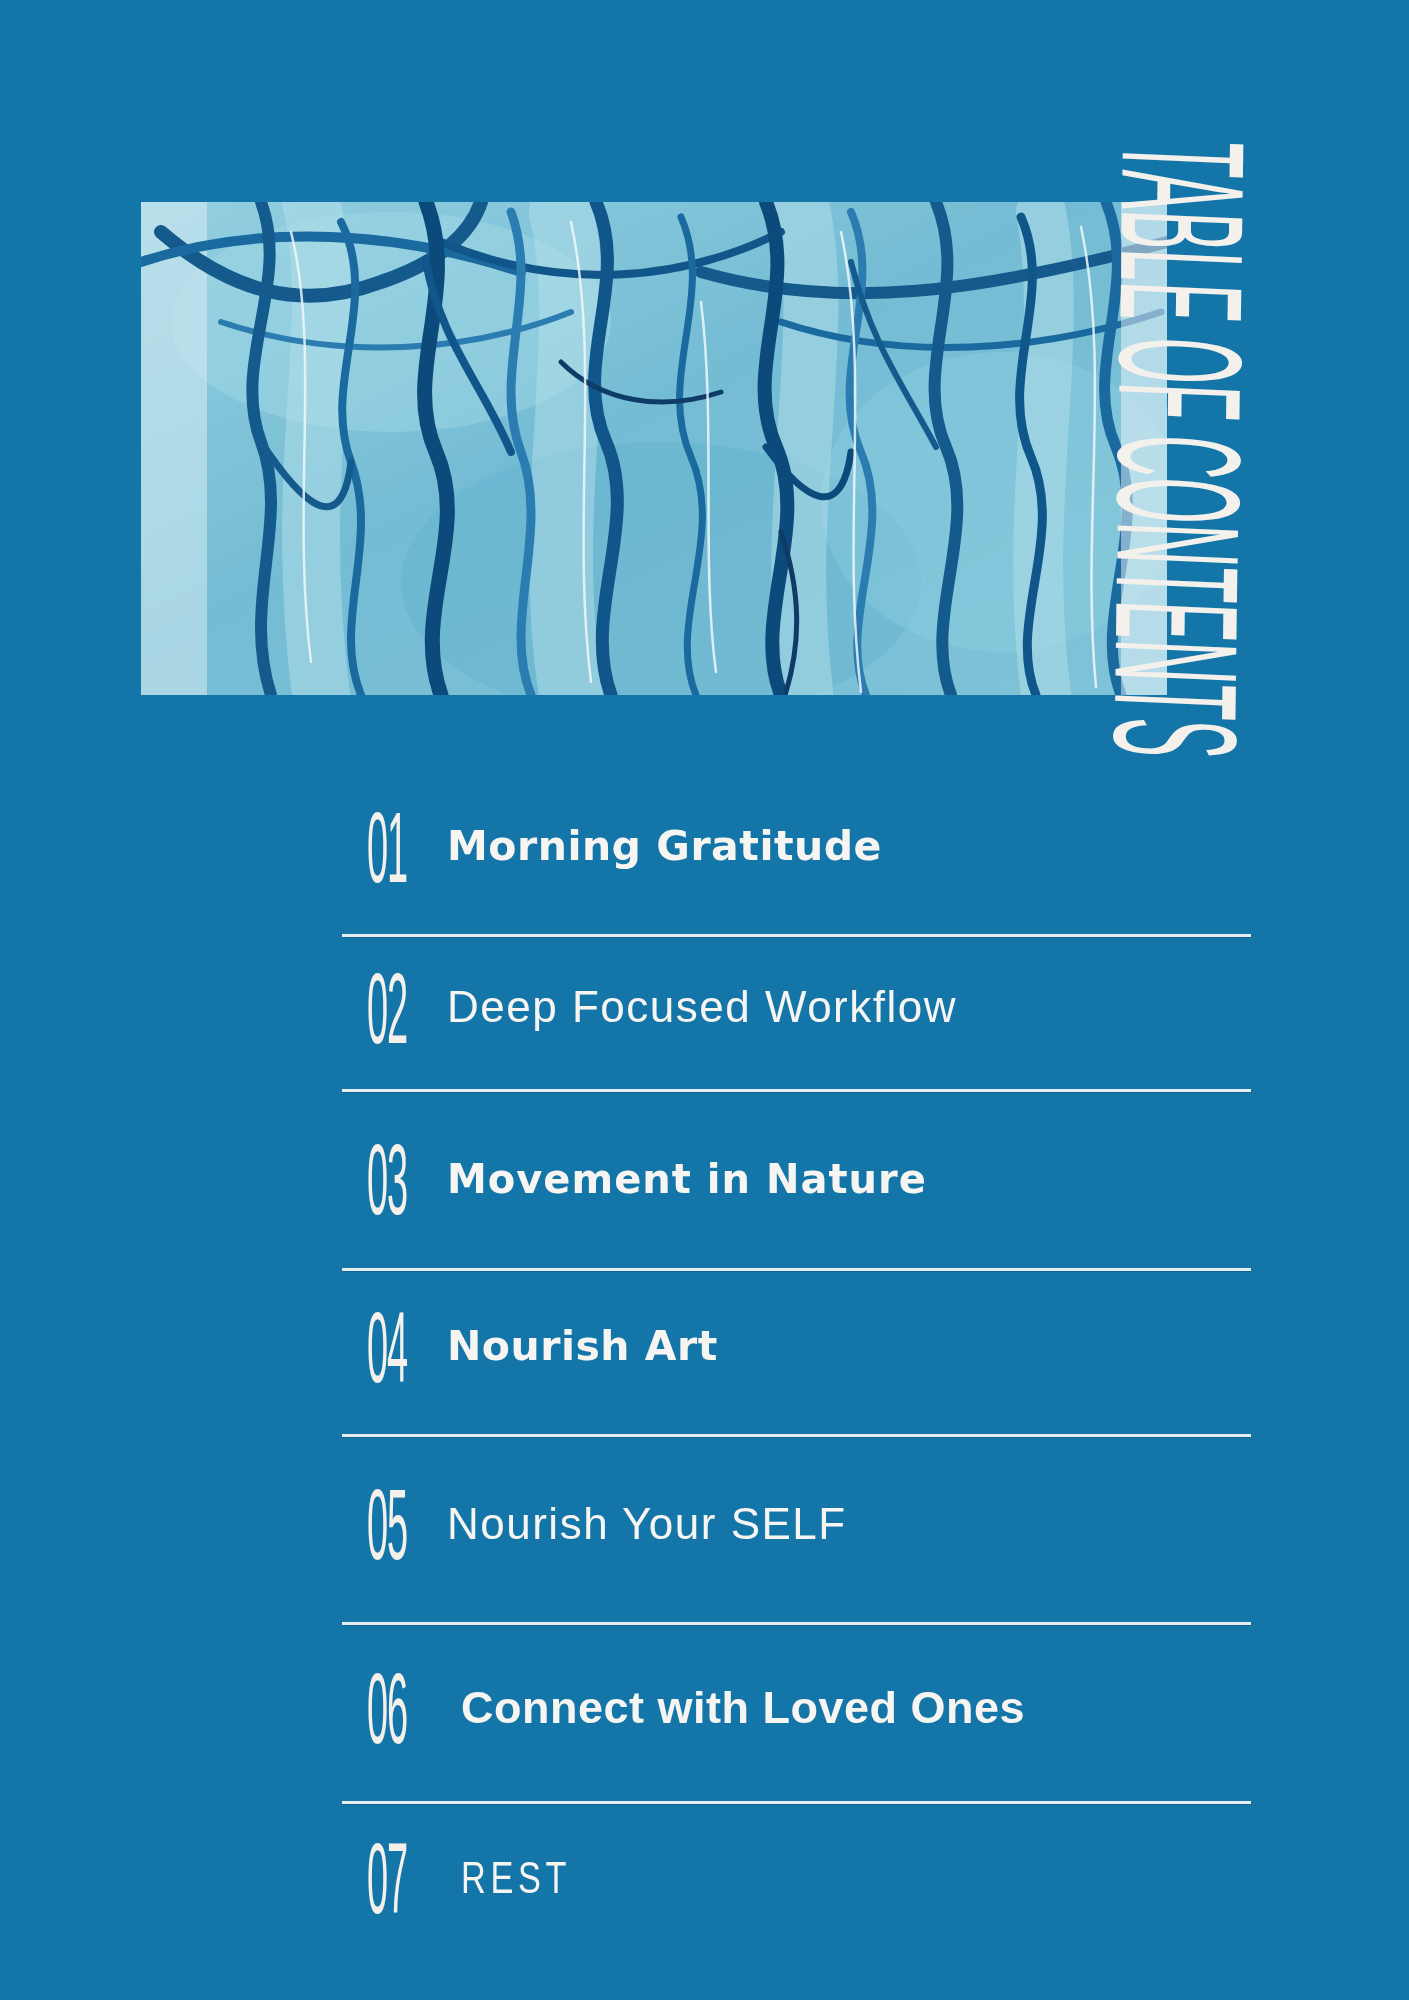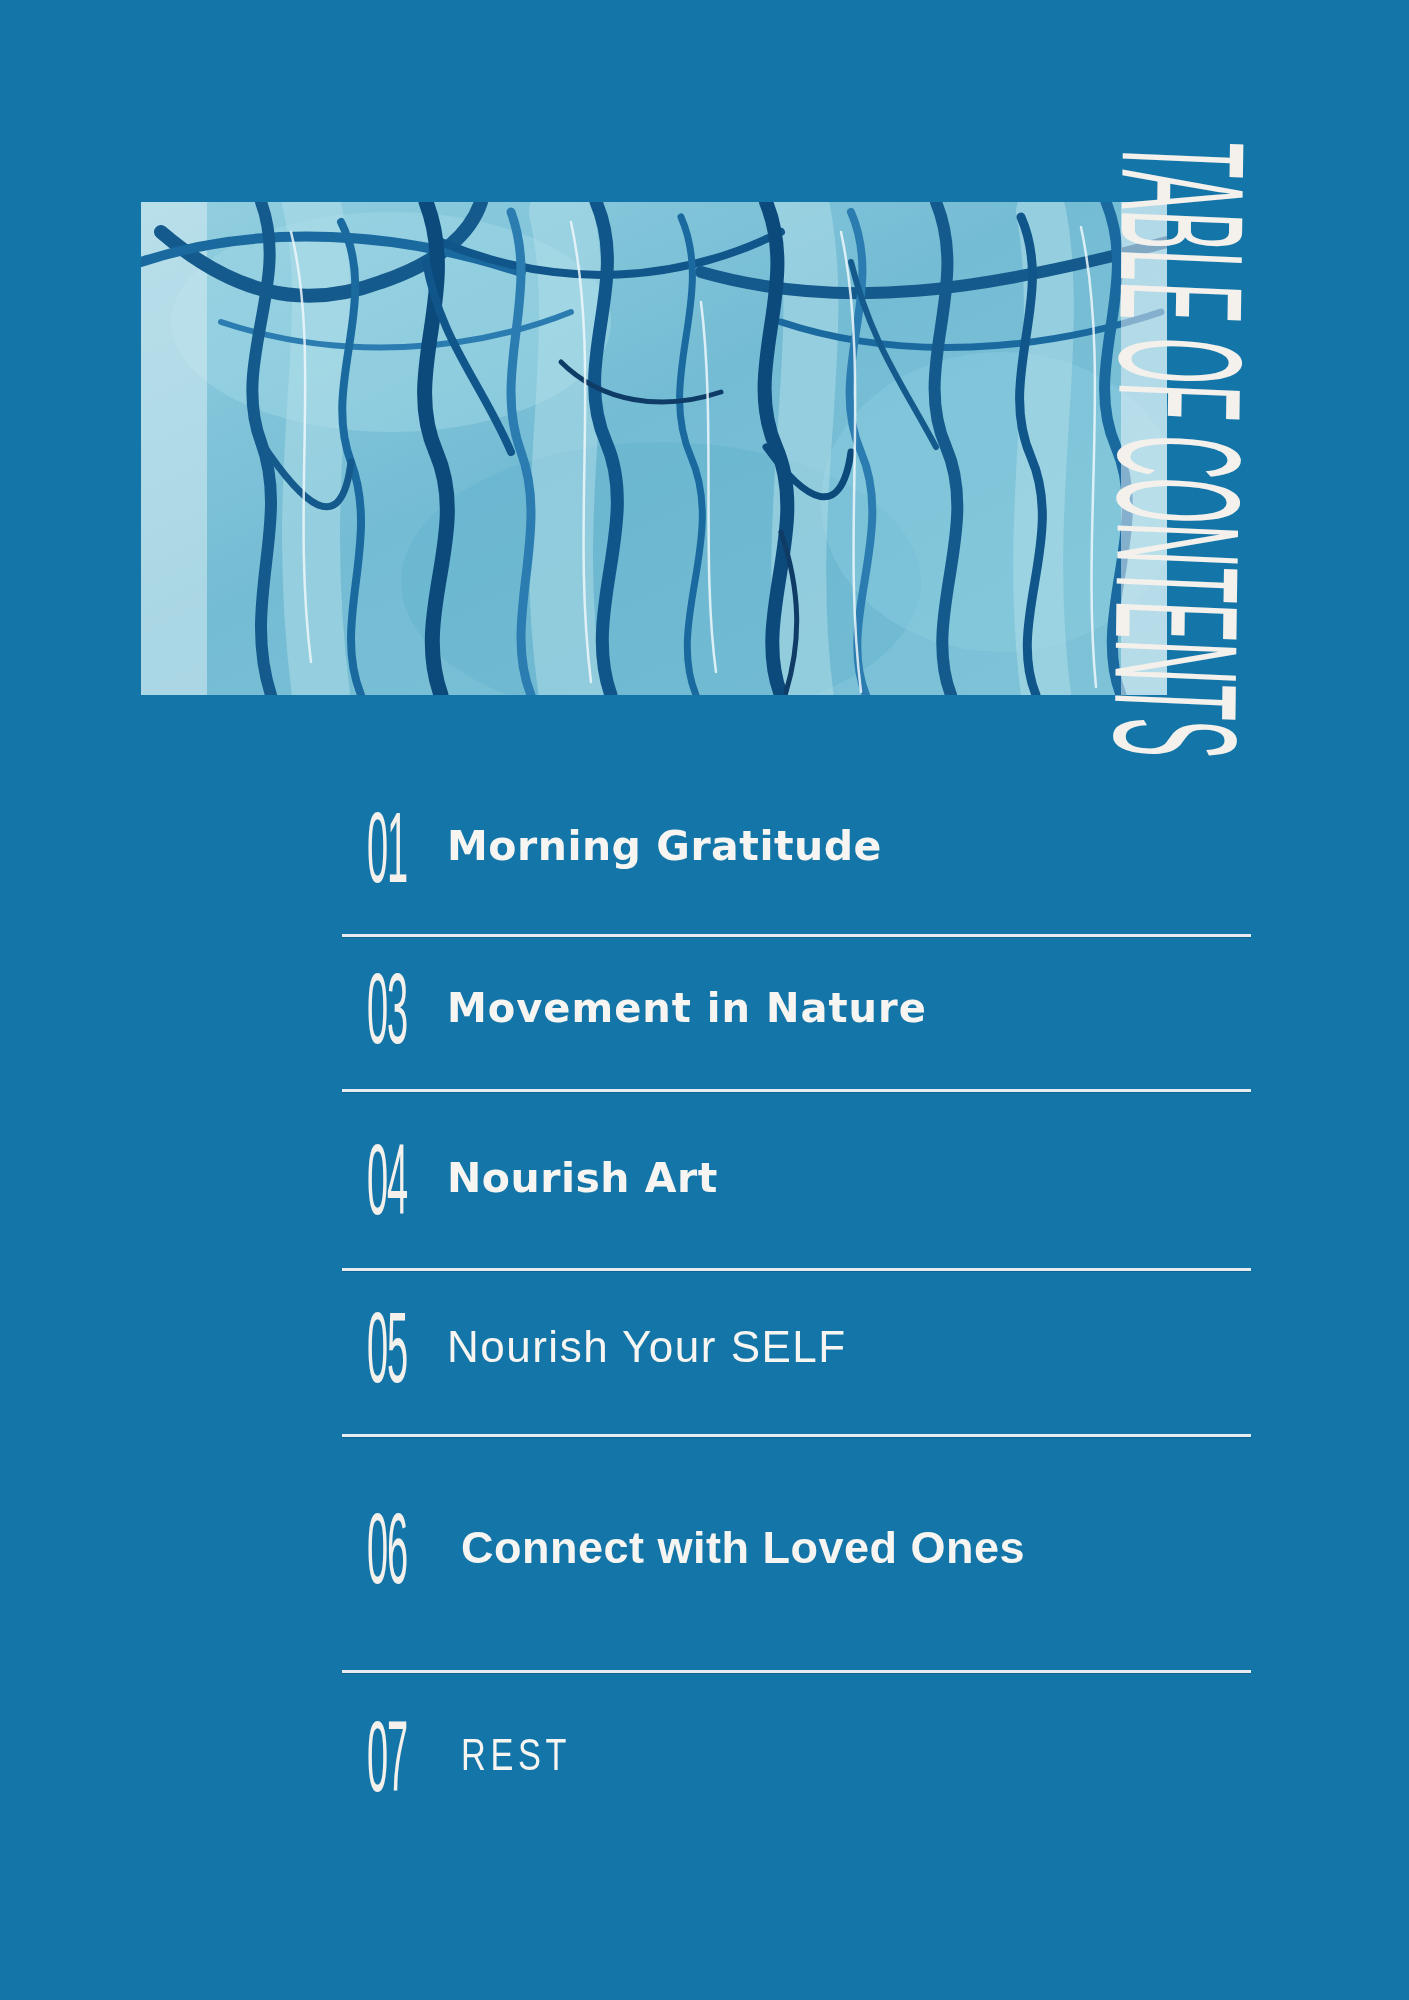--- a/index.html
+++ b/index.html
@@ -18,21 +18,21 @@
     font-size:175px;
     fill:var(--ink,#F4F1EC);
   }
   
   .toc{position:absolute;left:342px;top:770px;width:909px;}
   .row{position:relative;display:flex;align-items:center;padding-left:25px;padding-bottom:14px;box-sizing:border-box;}
   .row:nth-child(1){height:167px;}
   .row:nth-child(2){height:155px;}
   .row:nth-child(3){height:171px;margin-top:8px;}
   .row:nth-child(4){height:166px;}
-  .row:nth-child(5){height:236px;text-align:right;}
+  .row:nth-child(5){height:188px;text-align:right;}
   .row:nth-child(6){height:179px;}
   .row:nth-child(7){height:162px;}
   .rule{position:absolute;left:0;right:0;bottom:0;height:3px;background:var(--rule,#E6ECEF);box-shadow:0 1px 1px rgba(0,40,70,.25);}
   .num{width:80px;flex:0 0 80px;color:var(--ink,#F4F1EC);}
   .num span{
     display:inline-block;font-size:100px;line-height:.78;font-weight:400;
     letter-spacing:-3px;transform:scaleX(.38);transform-origin:0 50%;
     font-family:"Liberation Sans",sans-serif;white-space:nowrap;
   }
   .label{color:var(--label,#F7F5F1);line-height:1.1;white-space:nowrap;}
@@ -115,20 +115,25 @@
   </svg>
 
   <div class="toc">
 
     <div class="row row-1">
       <div class="num"><span>01</span></div>
       <div class="label style-bold">Morning Gratitude</div>
       <div class="rule"></div>
     </div>
 
+    <div class="row row-2">
+      <div class="num"><span>02</span></div>
+      <div class="label style-light">Deep Focused Workflow</div>
+      <div class="rule"></div>
+    </div>
 
     <div class="row row-3">
       <div class="num"><span>03</span></div>
       <div class="label style-medium">Movement in Nature</div>
       <div class="rule"></div>
     </div>
 
     <div class="row row-4">
       <div class="num"><span>04</span></div>
       <div class="label style-bold">Nourish Art</div>

